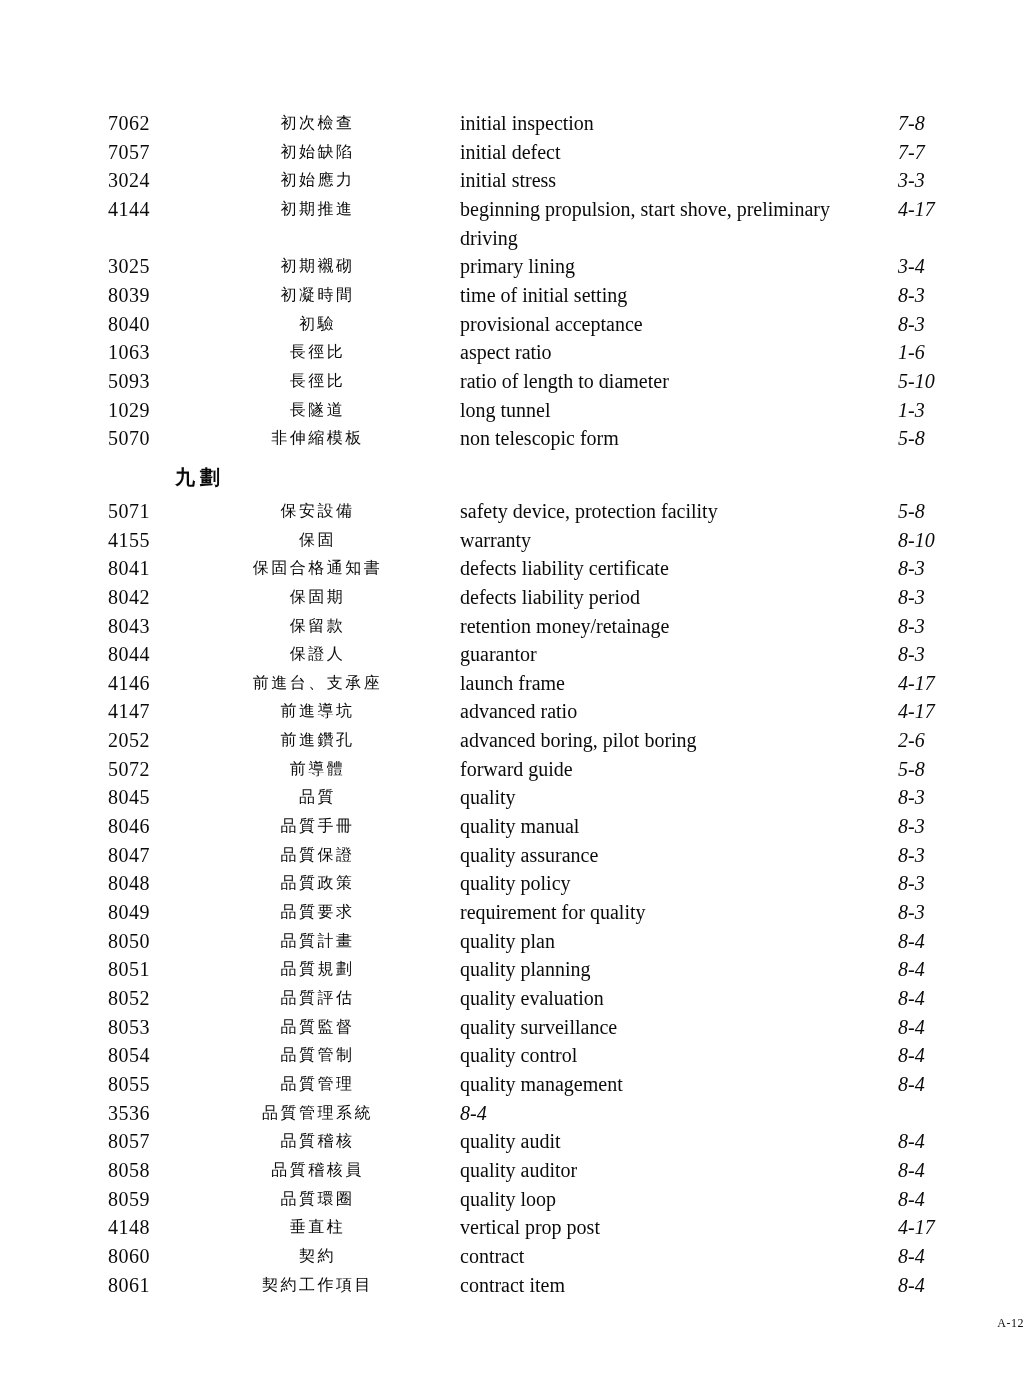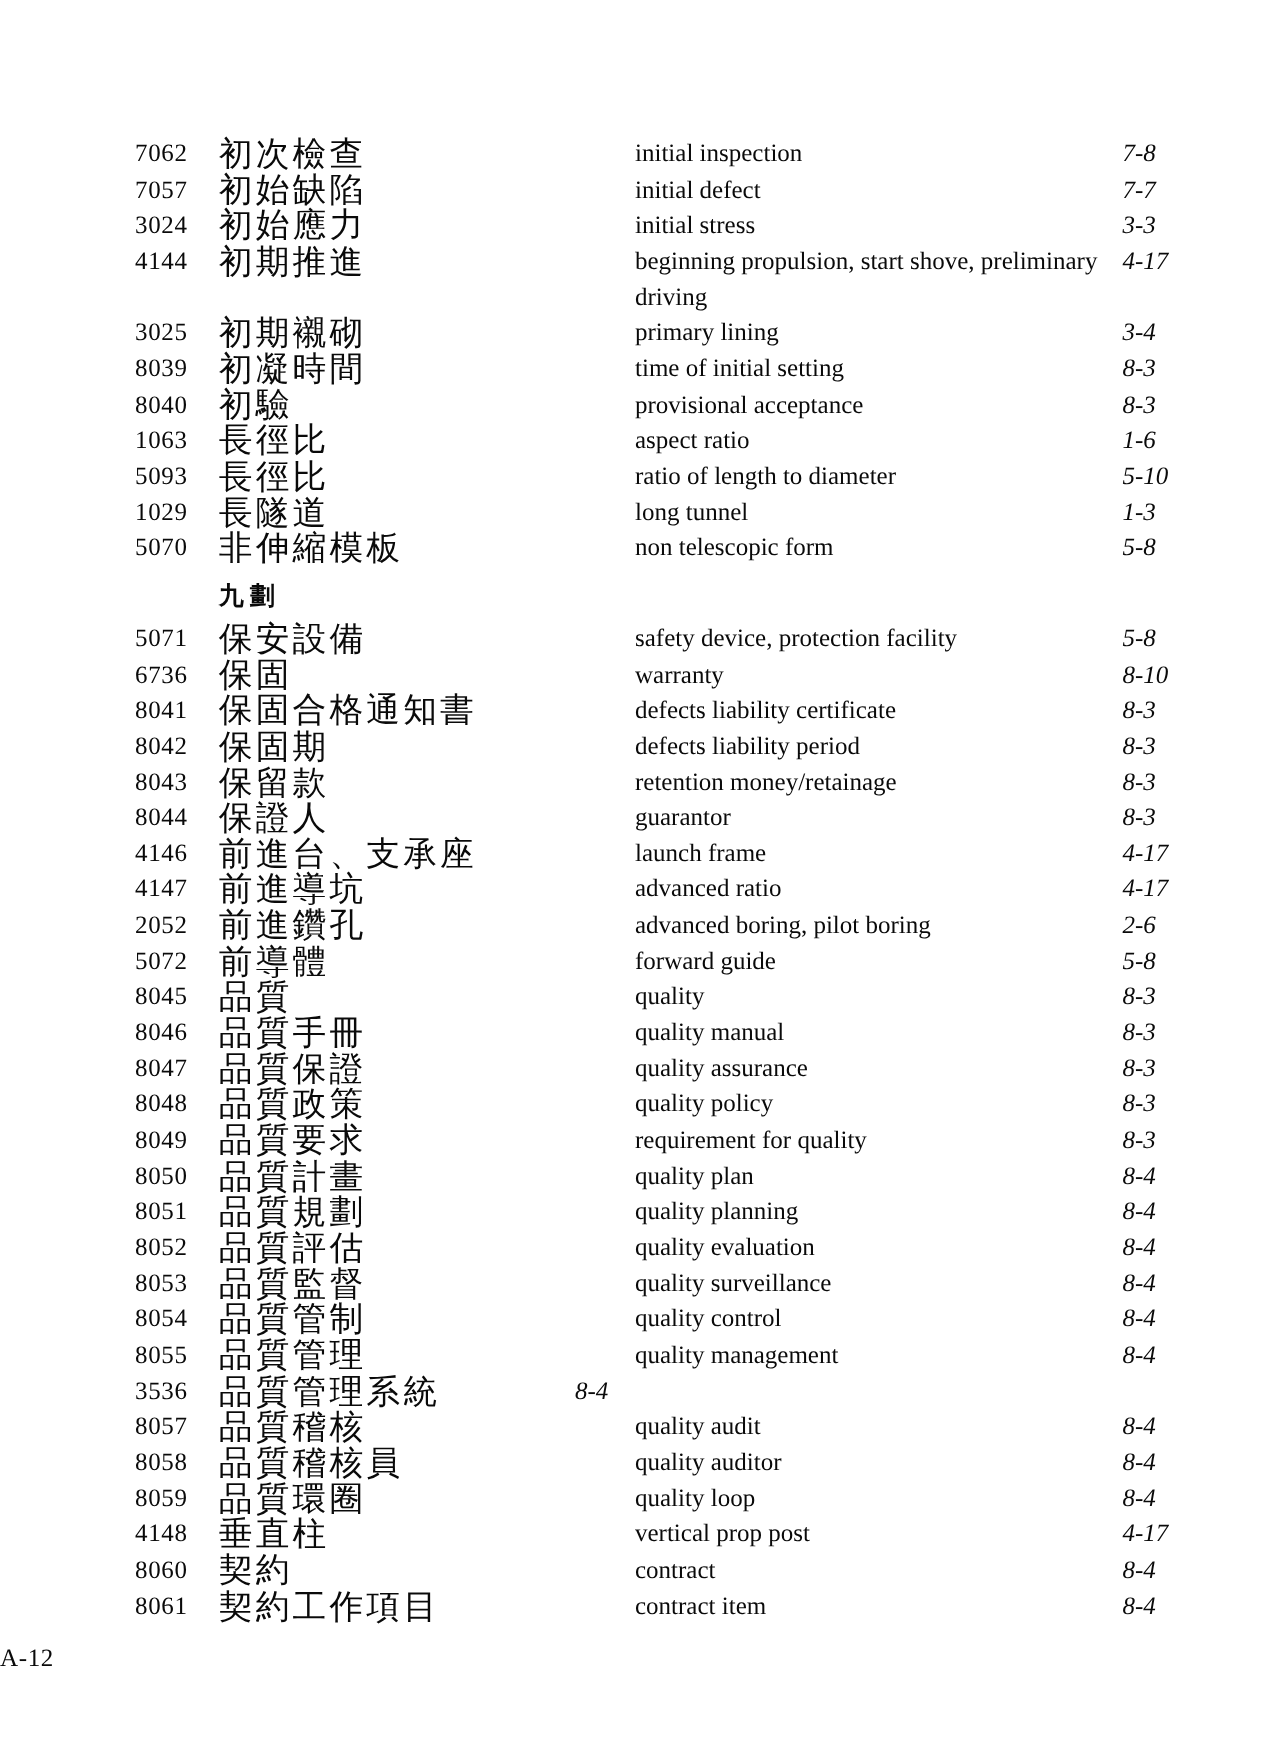--- a/index.html
+++ b/index.html
@@ -24,45 +24,45 @@
   .entry-row {
     display: grid;
     grid-template-columns: 67px 285px 438px auto;
     line-height: 28.65px;
     font-size: 20px;
   }
   .entry-id {
     letter-spacing: 0.5px;
   }
   .entry-zh {
-    font-size: 27px;
+    font-size: 16px;
     letter-spacing: 2.5px;
+    text-align: center;
   }
   .entry-en {
     padding-right: 14px;
-    margin-left: 48px;
   }
   .entry-ref {
     white-space: nowrap;
     font-style: italic;
   }
   .section-header {
     font-size: 20px;
     font-weight: bold;
     letter-spacing: 5px;
     margin: 10px 0 6px 67px;
     line-height: 28px;
   }
   .page-footer {
     position: absolute;
     top: 1316px;
     left: 0;
     right: 0;
-    text-align: left;
-    font-size: 20px;
+    text-align: right;
+    font-size: 12px;
     letter-spacing: 0.5px;
     font-family: Liberation Serif, serif;
   }
 </style>
 </head>
 <body>
 
 <main class="content">
     <div class="entry-row">
     <span class="entry-id">7062</span>
@@ -133,21 +133,21 @@
     <div class="section-header">
     <span>九劃</span>
   </div>
     <div class="entry-row">
     <span class="entry-id">5071</span>
     <span class="entry-zh">保安設備</span>
     <span class="entry-en">safety device, protection facility</span>
     <span class="entry-ref">5-8</span>
   </div>
     <div class="entry-row">
-    <span class="entry-id">6736</span>
+    <span class="entry-id">4155</span>
     <span class="entry-zh">保固</span>
     <span class="entry-en">warranty</span>
     <span class="entry-ref">8-10</span>
   </div>
     <div class="entry-row">
     <span class="entry-id">8041</span>
     <span class="entry-zh">保固合格通知書</span>
     <span class="entry-en">defects liability certificate</span>
     <span class="entry-ref">8-3</span>
   </div>

